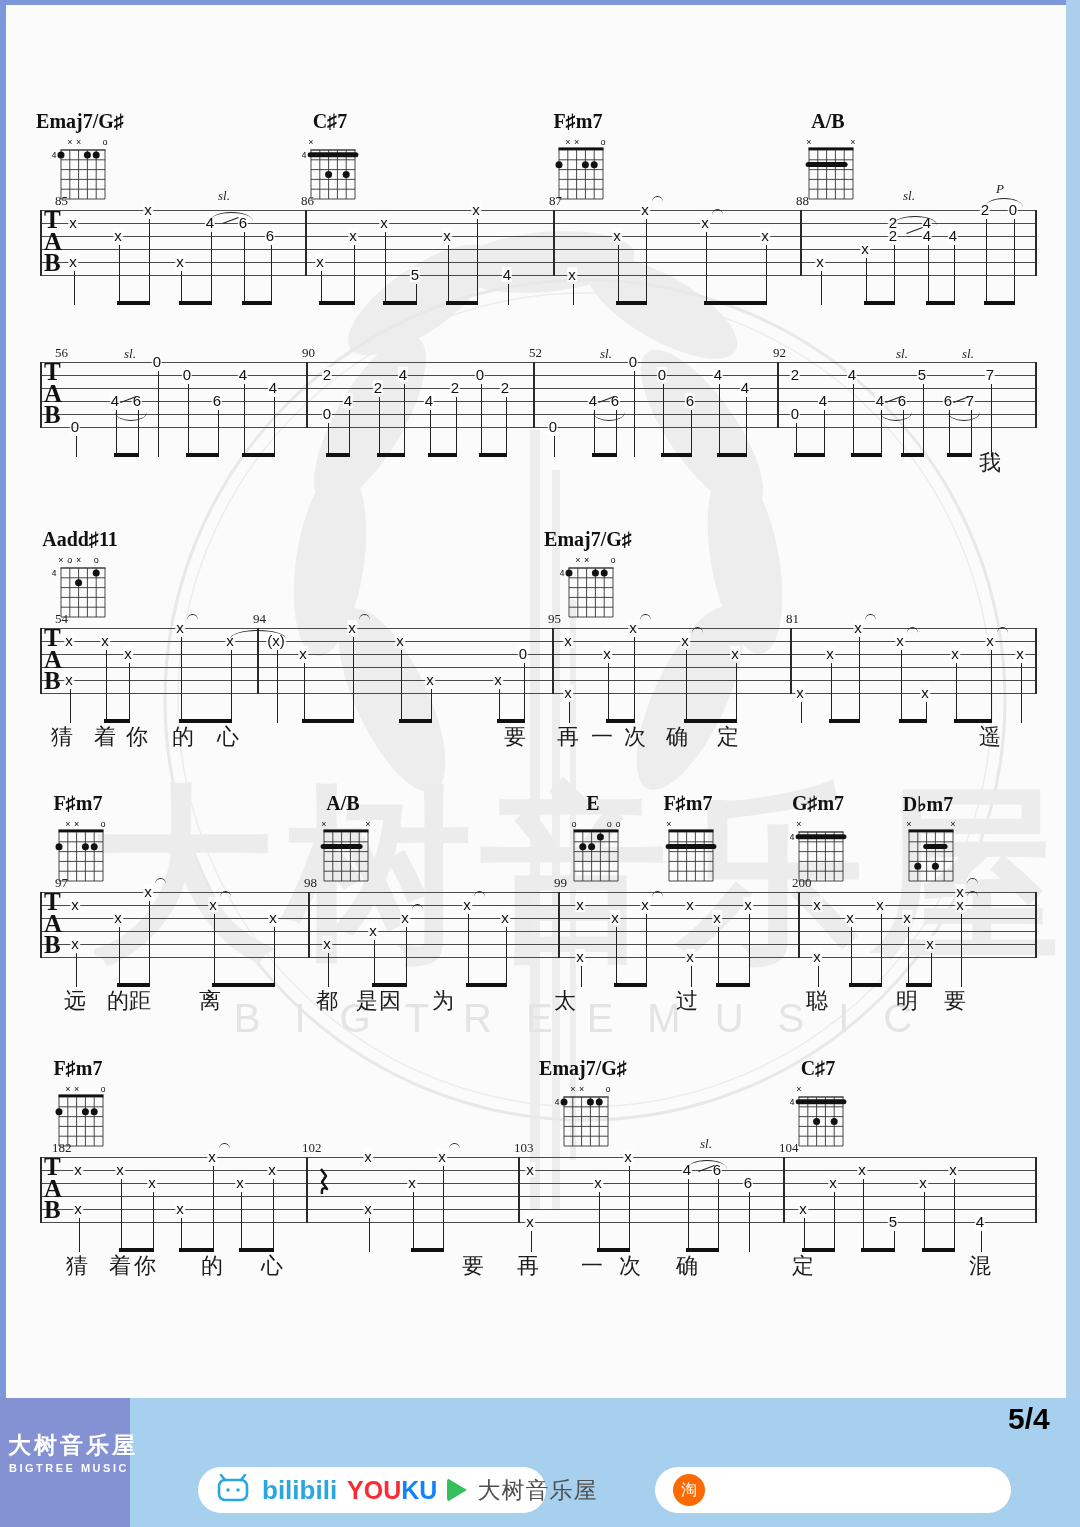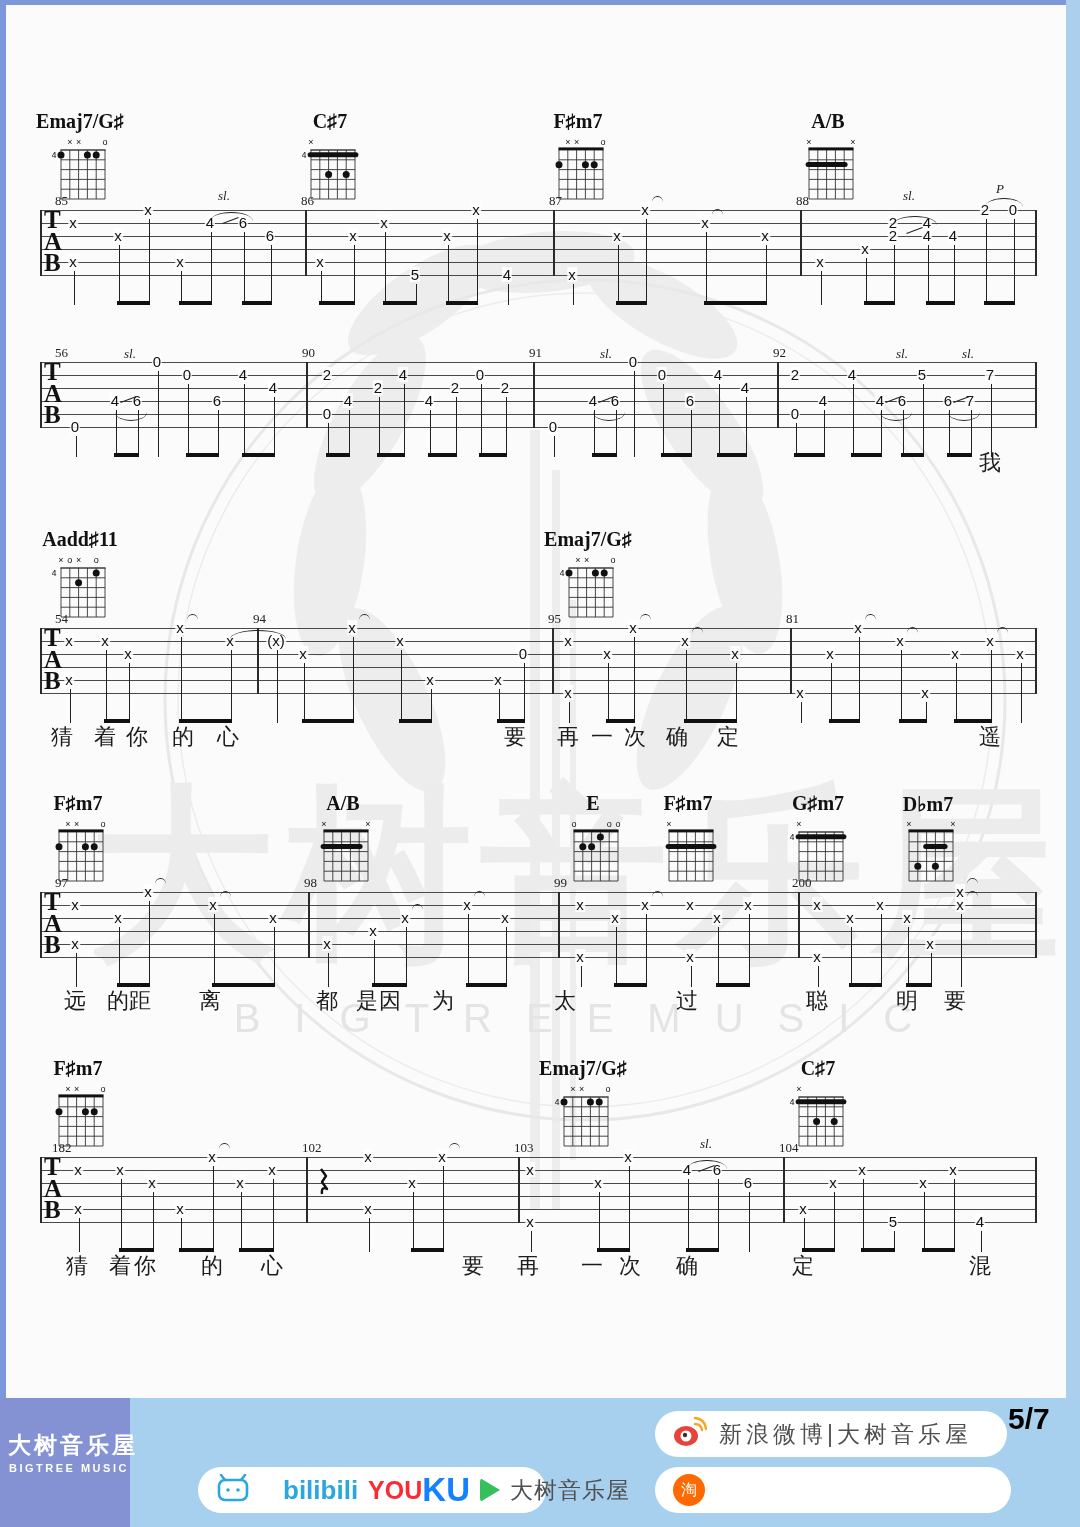--- a/index.html
+++ b/index.html
@@ -31,23 +31,23 @@
   .brand-block{position:absolute;left:0;top:1398px;width:130px;height:129px;background:var(--footer-block);color:#fff;}
   .brand-cn{position:absolute;left:8px;top:32px;font-size:23px;font-weight:bold;letter-spacing:3px;white-space:nowrap;}
   .brand-en{position:absolute;left:9px;top:64px;font-size:11px;font-weight:bold;letter-spacing:2.5px;white-space:nowrap;}
   .pill{position:absolute;height:46px;background:#fff;border-radius:24px;display:flex;align-items:center;padding:0 18px;box-sizing:border-box;}
   .pill-text{font-size:23px;color:#4f4f4f;letter-spacing:4px;white-space:nowrap;}
   .pill-text.tight{letter-spacing:1px;}
   .icon{display:inline-block;margin-right:12px;flex:0 0 auto;}
   .wechat-ic{width:32px;height:32px;border-radius:50%;background:var(--wechat-green);position:relative;}
   .wechat-ic::before{content:"";position:absolute;left:7px;top:10px;width:5px;height:5px;border-radius:50%;background:#fff;}
   .wechat-ic::after{content:"";position:absolute;left:17px;top:10px;width:5px;height:5px;border-radius:50%;background:#fff;}
-  .bili-txt{font-size:26px;font-weight:bold;color:var(--bilibili-blue);margin-right:10px;letter-spacing:0;margin-left:21px;}
+  .bili-txt{font-size:26px;font-weight:bold;color:var(--bilibili-blue);margin-right:10px;letter-spacing:0;}
   .youku-you{font-size:25px;font-weight:bold;color:var(--youku-red);letter-spacing:0;}
-  .youku-ku{font-size:33px;font-weight:bold;color:var(--youku-blue);margin-right:10px;letter-spacing:0;}
+  .youku-ku{font-size:25px;font-weight:bold;color:var(--youku-blue);margin-right:10px;letter-spacing:0;}
   .play-ic{width:0;height:0;border-left:20px solid var(--play-green);border-top:12px solid transparent;border-bottom:12px solid transparent;border-radius:4px;margin-right:10px;}
   .tao-ic{width:32px;height:32px;border-radius:50%;background:var(--taobao-orange);color:#fff;font-size:16px;text-align:center;line-height:32px;}
   .page-num{position:absolute;left:1008px;top:1402px;font-size:30px;font-weight:bold;color:#000;}
 </style>
 </head>
 <body>
 
 <div id="root">
 
   <svg id="wm" width="1080" height="1398">
@@ -260,21 +260,21 @@
       <div class="bline" style="left: 40px; top: 362px; height: 66px;"></div>
       <div class="bline" style="left: 306px; top: 362px; height: 66px;"></div>
       <div class="bline" style="left: 533px; top: 362px; height: 66px;"></div>
       <div class="bline" style="left: 777px; top: 362px; height: 66px;"></div>
       <div class="bline" style="left: 1035px; top: 362px; height: 66px;"></div>
       <div class="clefL" style="left: 44px; top: 359px;">T</div>
       <div class="clefL" style="left: 44px; top: 380.5px;">A</div>
       <div class="clefL" style="left: 44px; top: 402px;">B</div>
       <div class="mnum" style="left: 55px; top: 345px;">56</div>
       <div class="mnum" style="left: 302px; top: 345px;">90</div>
-      <div class="mnum" style="left: 529px; top: 345px;">91</div>
+      <div class="mnum" style="left: 529px; top: 345px;">52</div>
       <div class="mnum" style="left: 773px; top: 345px;">92</div>
       <div class="note" style="left: 75px; top: 419px;">0</div>
       <div class="stem" style="left: 75.5px; top: 436px; height: 21px;"></div>
       <div class="note" style="left: 115px; top: 393px;">4</div>
       <div class="stem" style="left: 115.5px; top: 410px; height: 47px;"></div>
       <div class="note" style="left: 137px; top: 393px;">6</div>
       <div class="stem" style="left: 137.5px; top: 410px; height: 47px;"></div>
       <div class="note" style="left: 157px; top: 354px;">0</div>
       <div class="stem" style="left: 157.5px; top: 371px; height: 86px;"></div>
       <div class="note" style="left: 187px; top: 367px;">0</div>
@@ -895,31 +895,19 @@
           <circle cx="22" cy="16" r="1.8" fill="#29a7de"></circle>
       </svg>
     </span>
     <span class="bili-txt">bilibili</span>
     <span class="youku-you">YOU</span>
     <span class="youku-ku">KU</span>
     <span class="play-ic"></span>
     <span class="pill-text tight">大树音乐屋</span>
   </div>
 
-  <div class="pill" style="left:655px;top:1411px;width:352px;">
-    <span class="icon">
-      <svg width="34" height="32" viewBox="0 0 34 32">
-        <path d="M22 8 Q28 8 29 14" stroke="#f5a623" stroke-width="2.4" fill="none" stroke-linecap="round"></path>
-        <path d="M22 2 Q32 3 33 13" stroke="#f5a623" stroke-width="2.4" fill="none" stroke-linecap="round"></path>
-        <ellipse cx="13" cy="20" rx="12" ry="10" fill="#e6443a"></ellipse>
-        <circle cx="13" cy="20" r="5.5" fill="#fff"></circle>
-        <circle cx="12" cy="19" r="2.2" fill="#333"></circle>
-      </svg>
-    </span>
-    <span class="pill-text">新浪微博|大树音乐屋</span>
-  </div>
 
   <div class="pill" style="left:655px;top:1467px;width:356px;">
     <span class="icon tao-ic">淘</span>
   </div>
 
-  <div class="page-num">5/7</div>
+  <div class="page-num">5/4</div>
 </div>
 
 </body></html>

